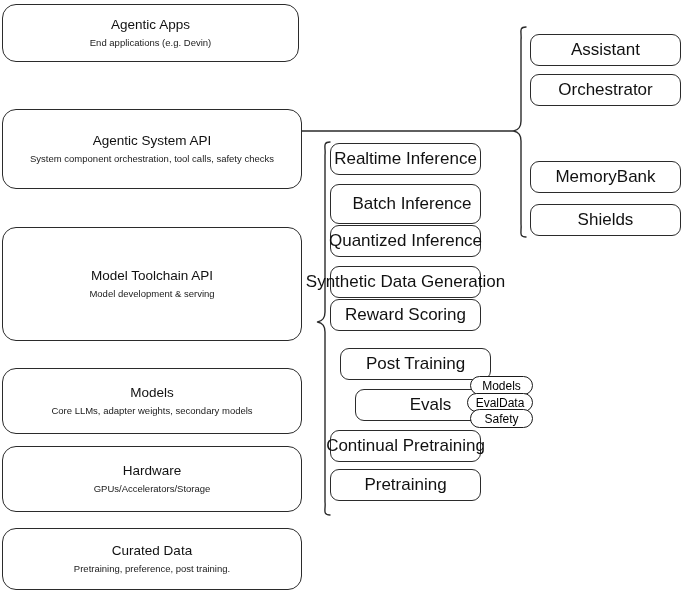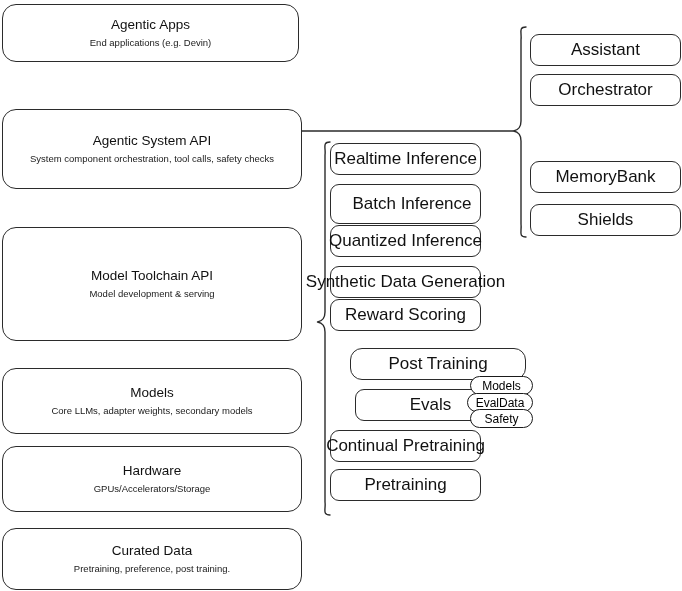--- a/index.html
+++ b/index.html
@@ -168,21 +168,21 @@
   </div>
 
   <div class="box item-box" style="left:330px; top:266px; width:151px; height:32px;">
     <div class="title">Synthetic Data Generation</div>
   </div>
 
   <div class="box item-box" style="left:330px; top:299px; width:151px; height:32px;">
     <div class="title">Reward Scoring</div>
   </div>
 
-  <div class="box item-box" style="left:350px; top:348px; width:176px; height:32px;border-radius:12px;">
+  <div class="box item-box" style="left:340px; top:348px; width:151px; height:32px;">
     <div class="title">Post Training</div>
   </div>
 
   <div class="box item-box" style="left:330px; top:389px; width:151px; height:32px;margin-left:25px;">
     <div class="title">Evals</div>
   </div>
 
   <div class="box item-box" style="left:330px; top:430px; width:151px; height:32px;">
     <div class="title">Continual Pretraining</div>
   </div>

